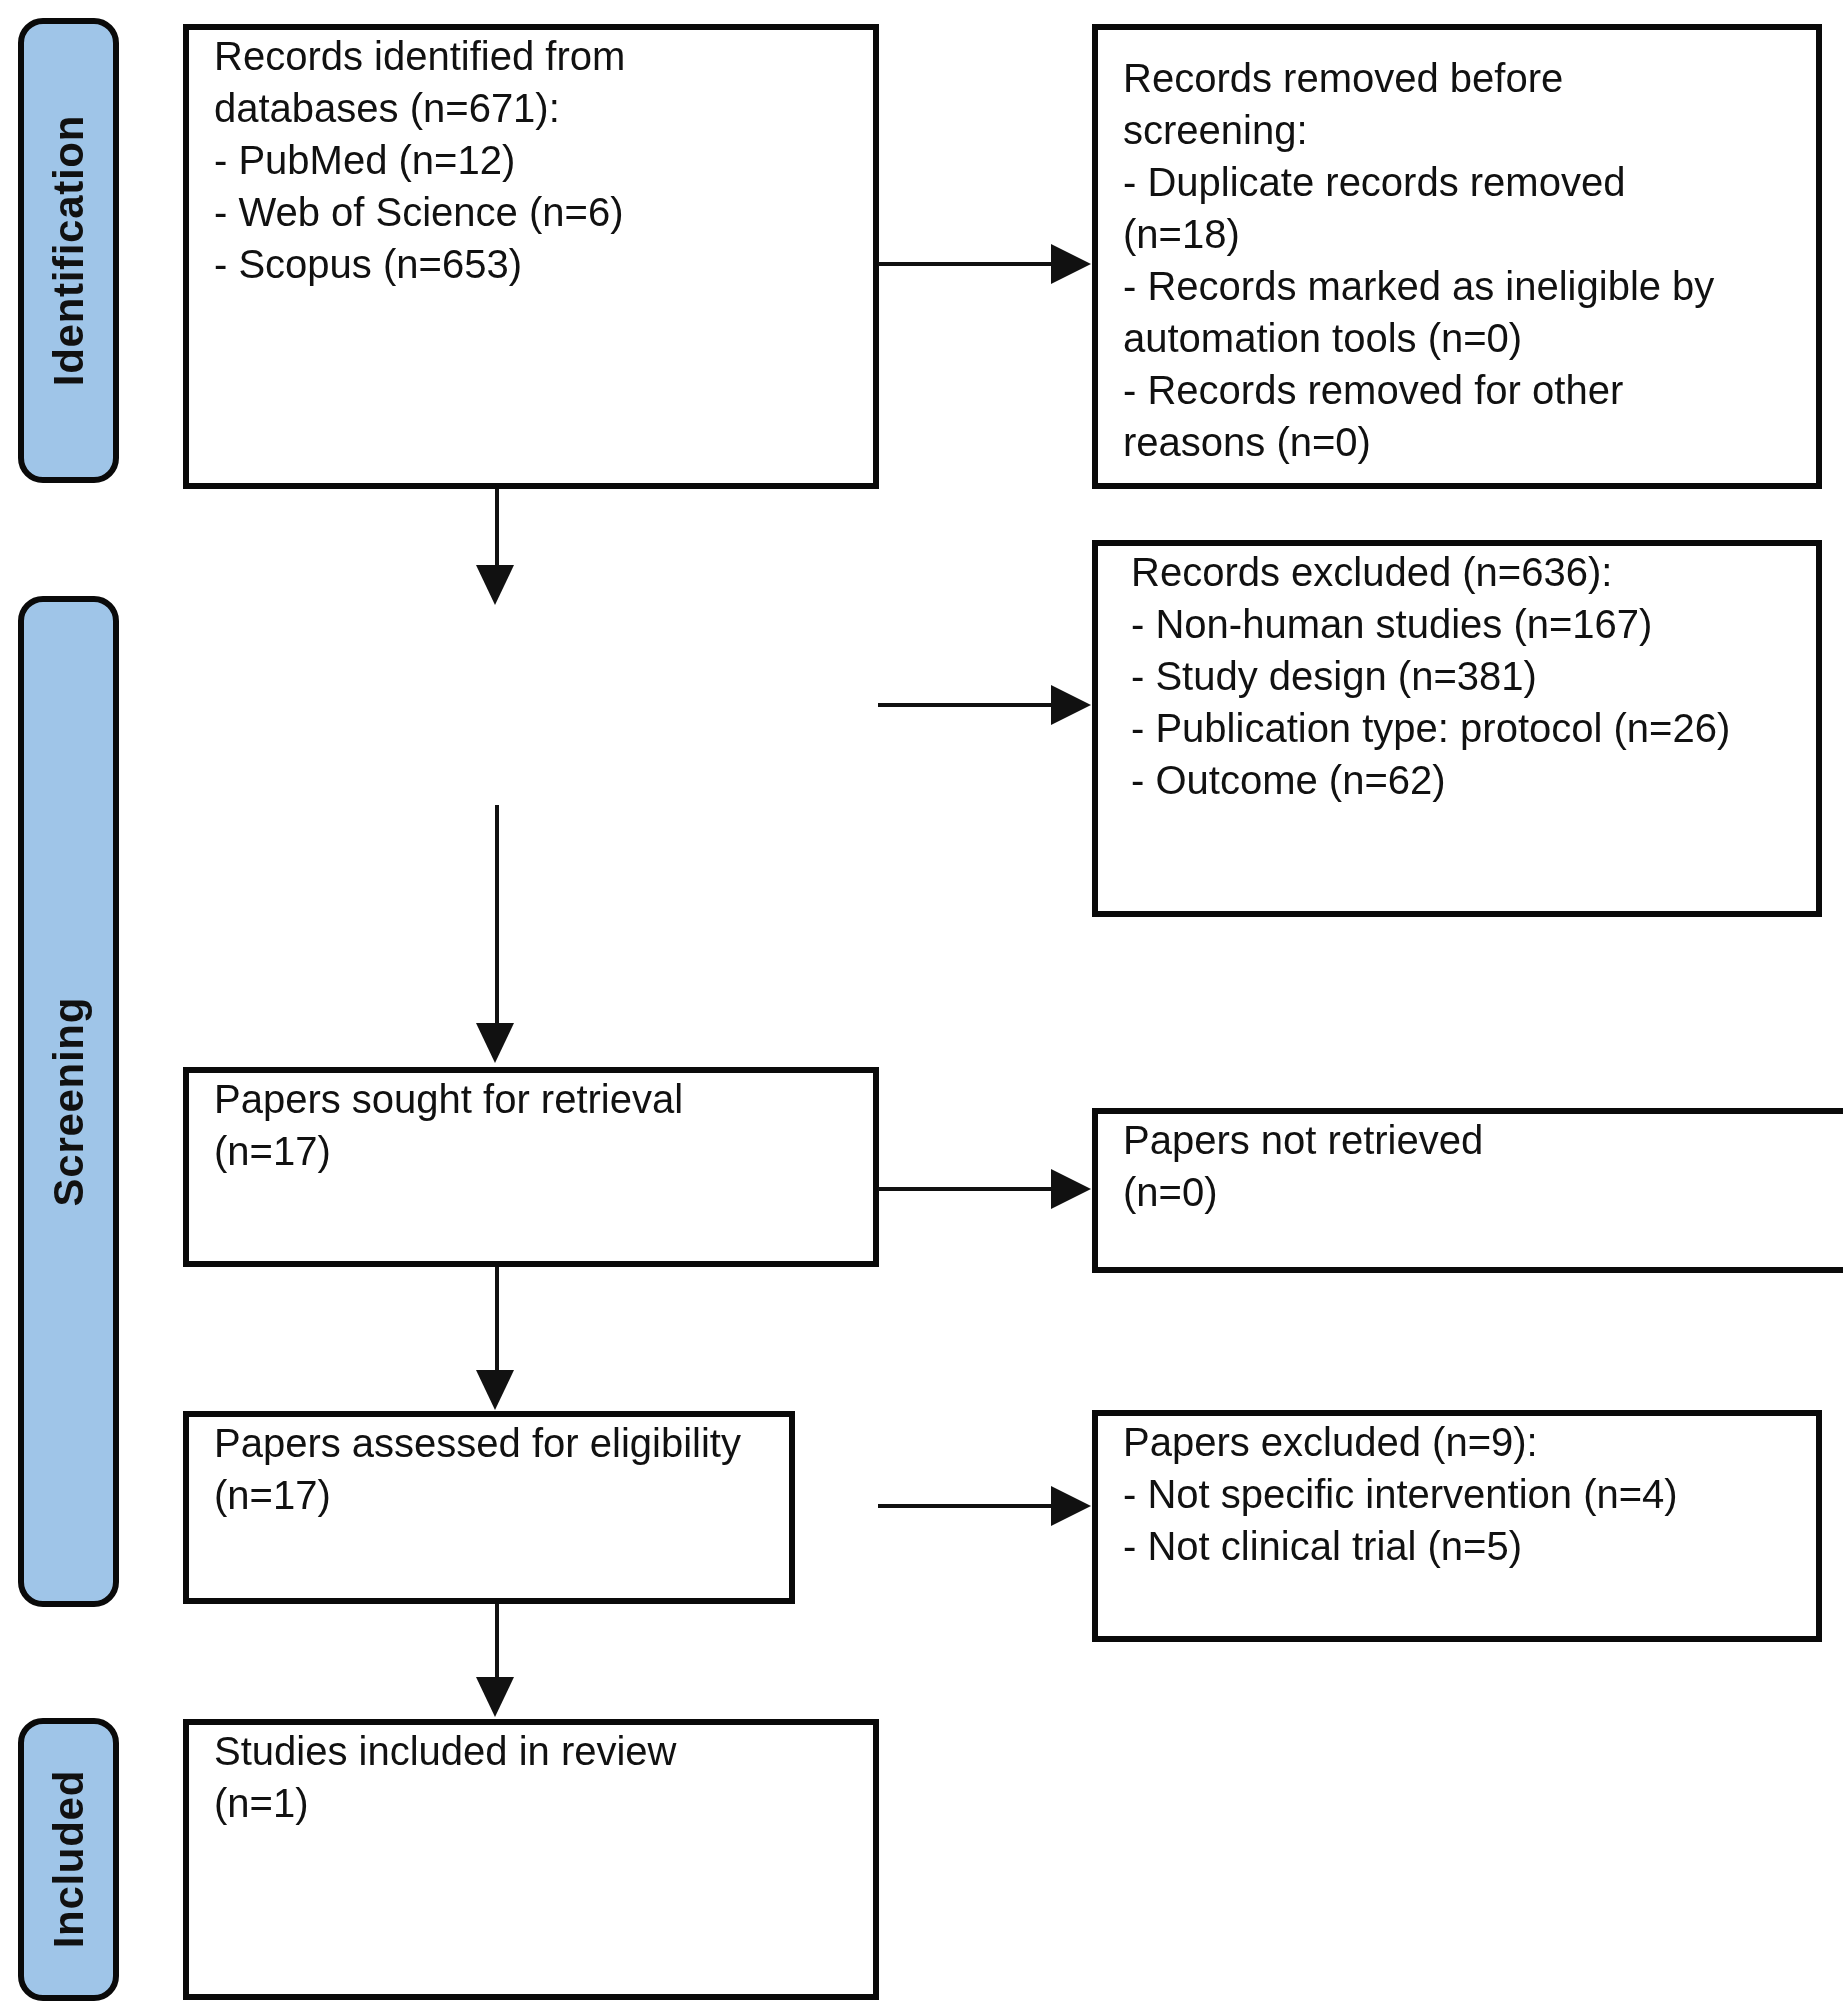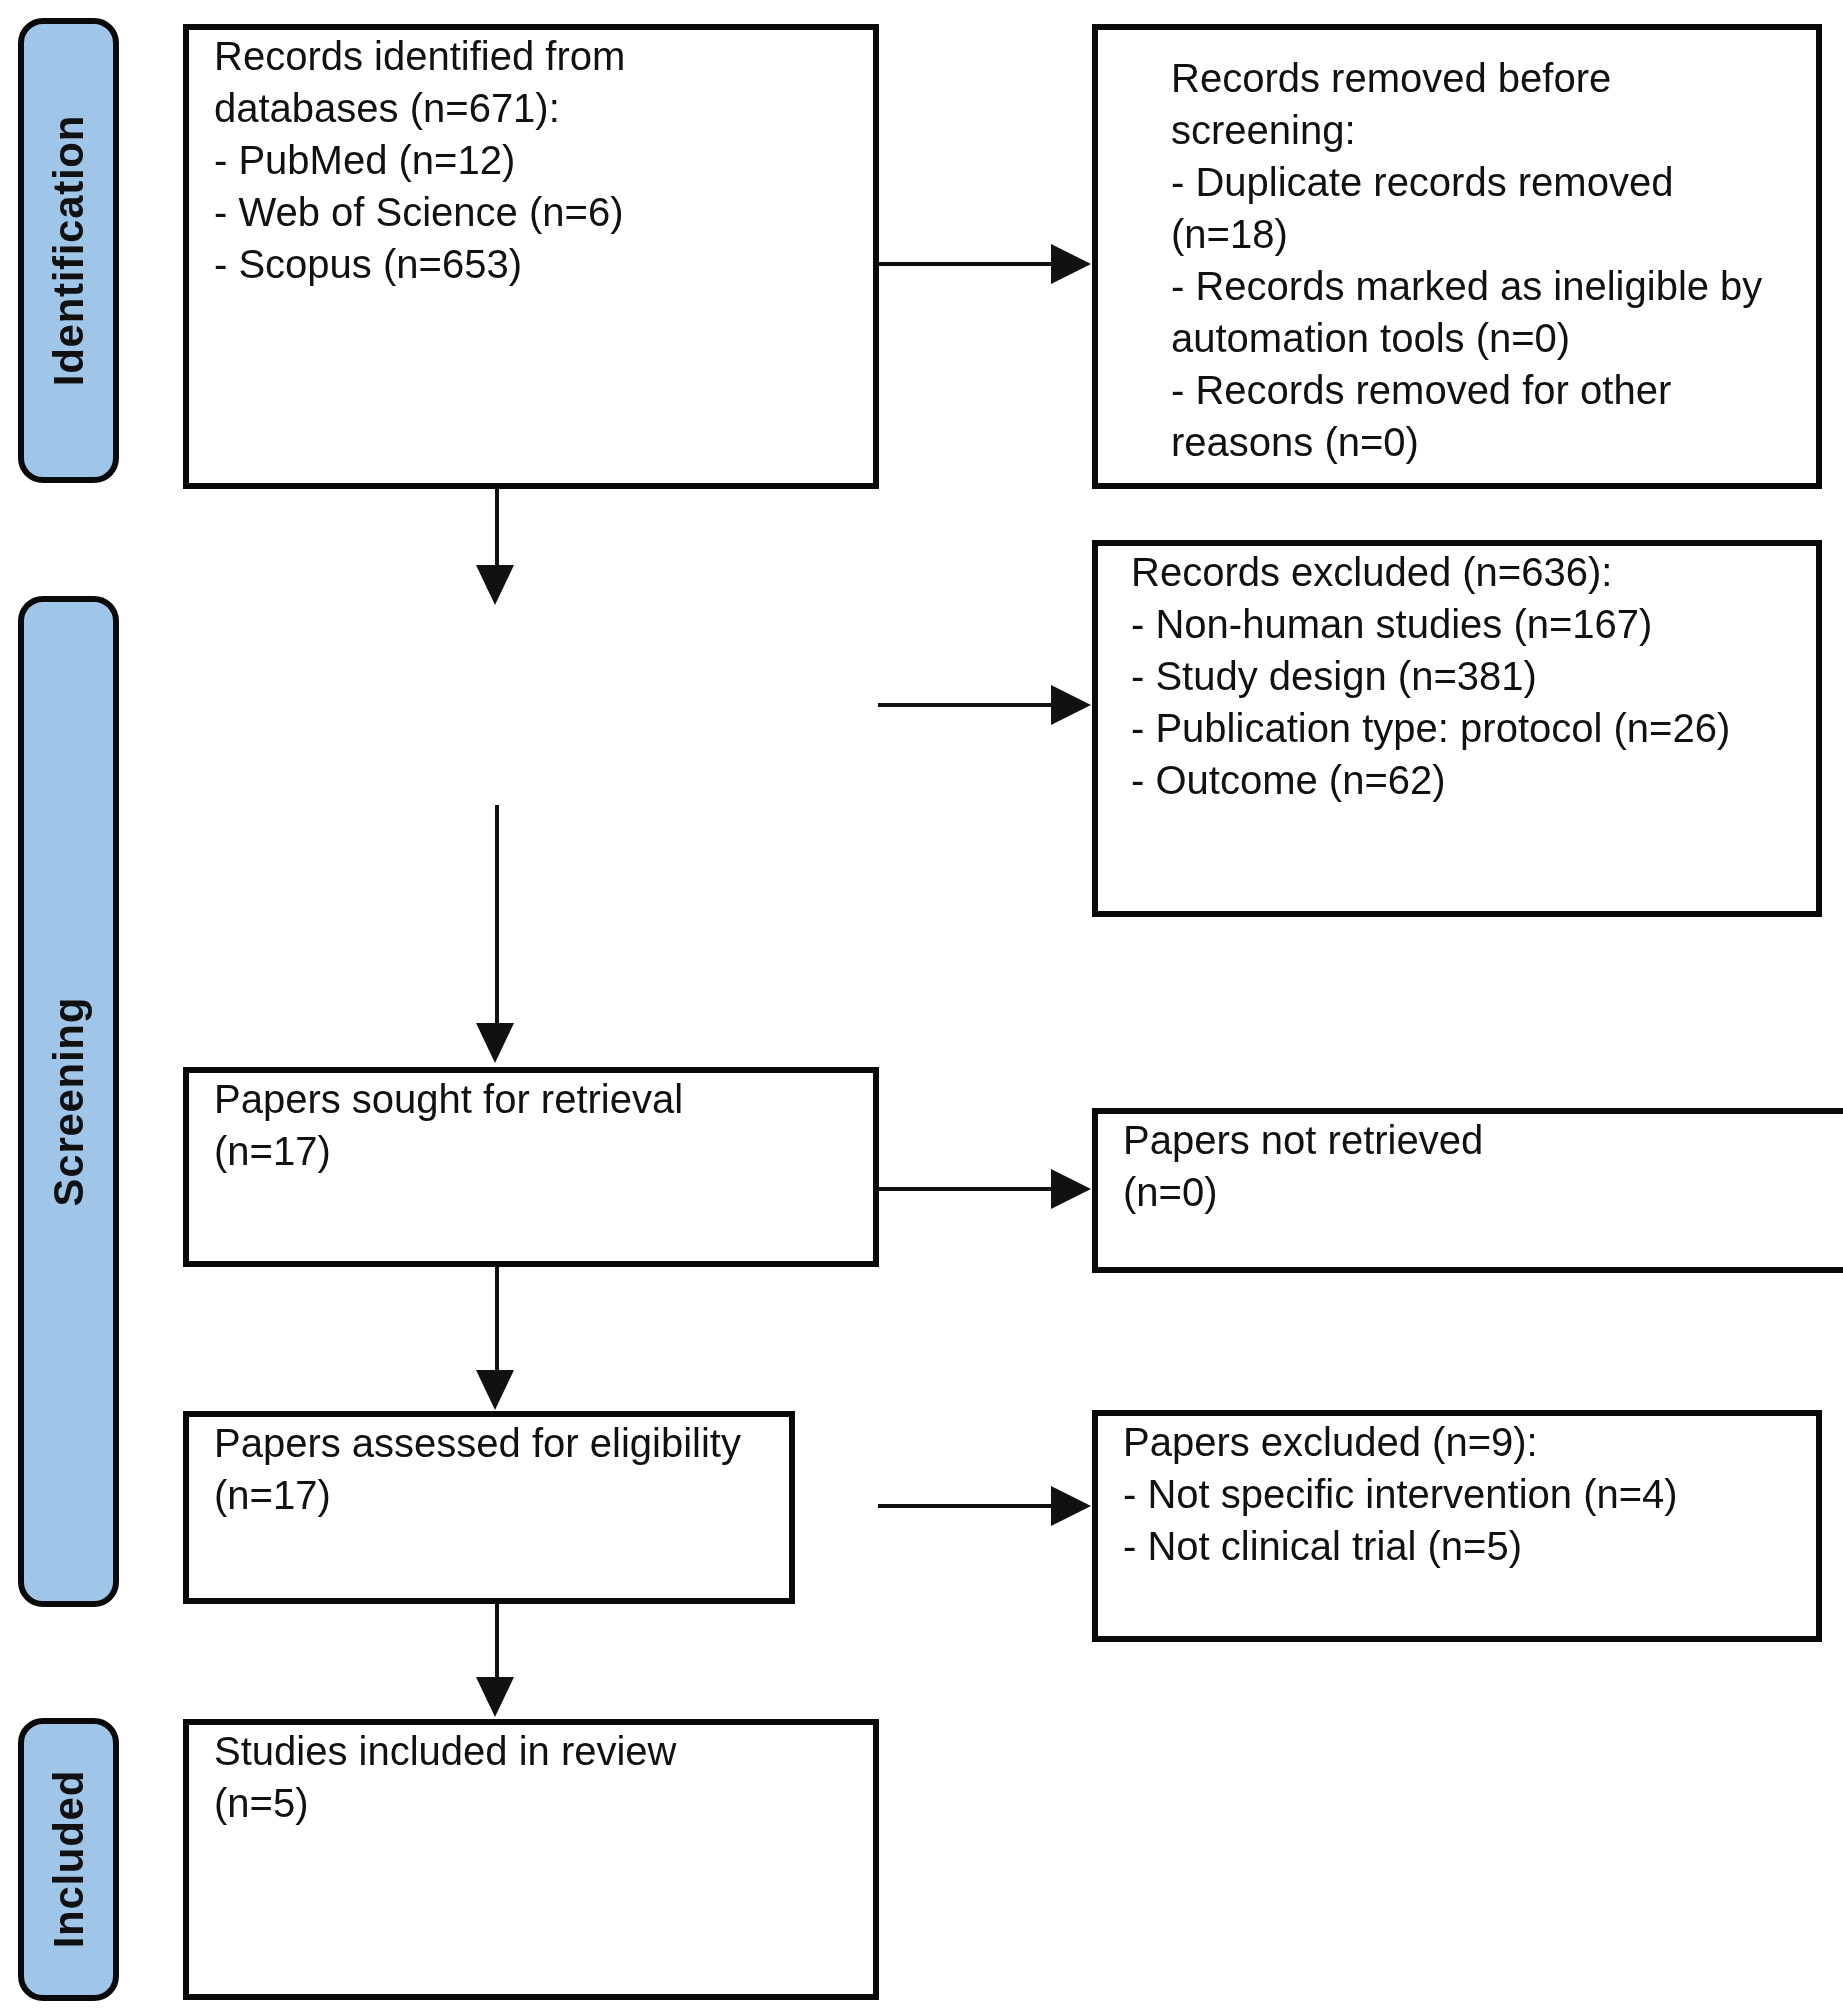--- a/index.html
+++ b/index.html
@@ -38,21 +38,21 @@
     overflow:hidden;
   }
   .box .box-text{
     padding:0 25px;
     font-size:40px;
     line-height:1.30;
     color:#111111;
     white-space:pre-line;
     width:100%;
   }
-  .box.topalign{align-items:flex-start;padding-left:48px;}
+  .box.topalign{align-items:flex-start;}
   .box.topalign .box-text{padding-top:22px;}
   
   .v-line{
     position:absolute;
     width:3.6px;
     background:#111111;
   }
   .v-head{
     position:absolute;
     width:0;height:0;
@@ -104,21 +104,21 @@
 (n=17)</div>
   </div>
 
   <div class="box" style="left:183px;top:1411px;width:612px;height:193px;">
     <div class="box-text">Papers assessed for eligibility
 (n=17)</div>
   </div>
 
   <div class="box" style="left:183px;top:1719px;width:696px;height:281px;">
     <div class="box-text">Studies included in review
-(n=5)</div>
+(n=1)</div>
   </div>
 
   <div class="box topalign" style="left:1092px;top:24px;width:730px;height:465px;">
     <div class="box-text">Records removed before
 screening:
 - Duplicate records removed
 (n=18)
 - Records marked as ineligible by
 automation tools (n=0)
 - Records removed for other

